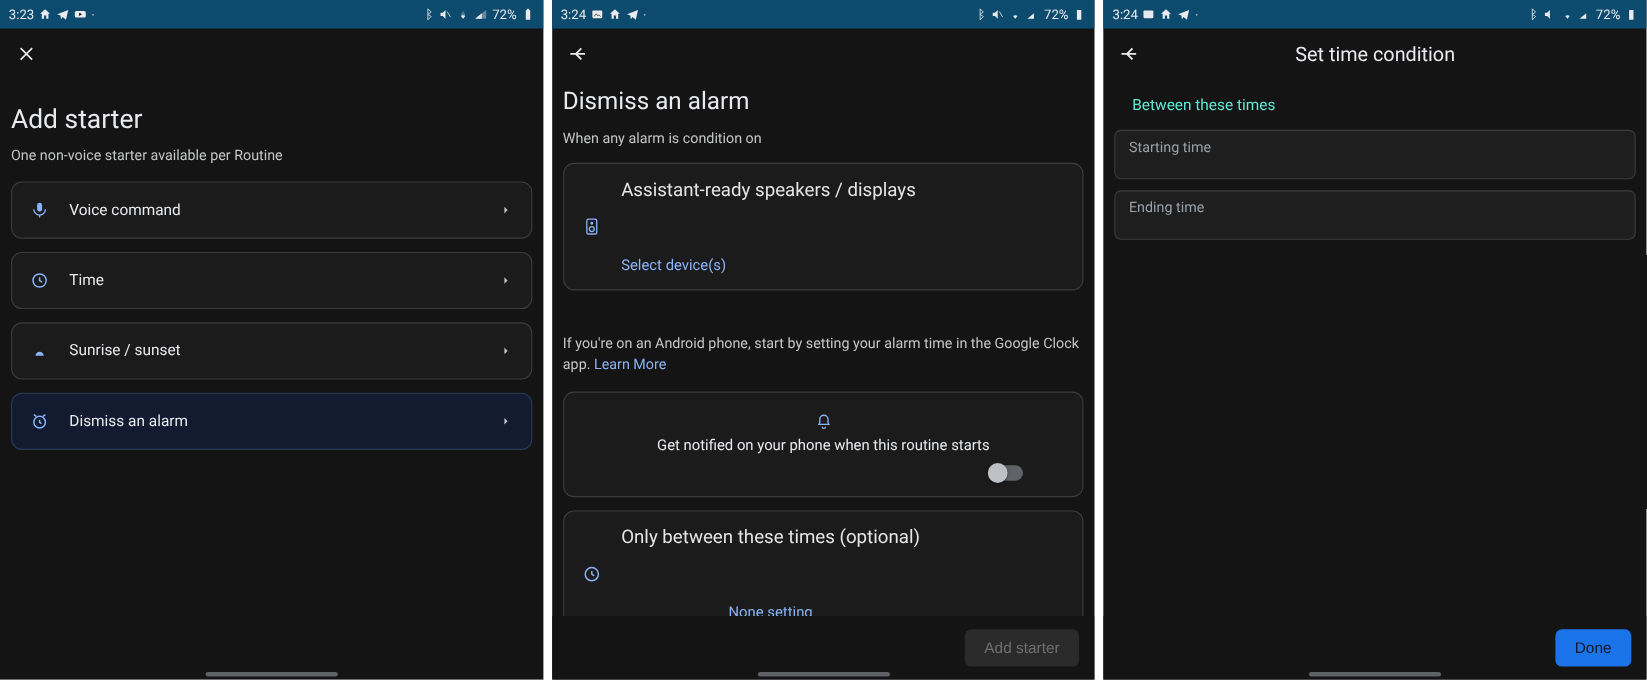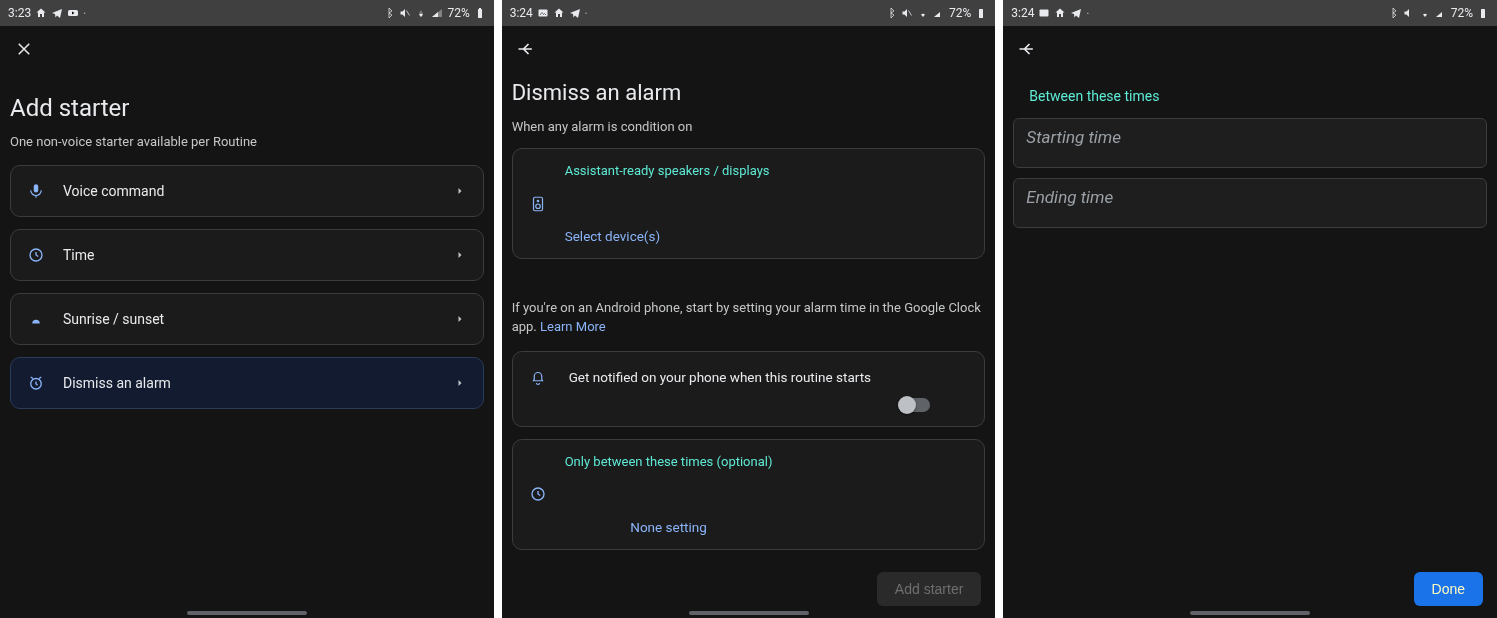--- a/index.html
+++ b/index.html
@@ -17,21 +17,21 @@
     background: #141414;
     color: #e8eaed;
     position: relative;
     overflow: hidden;
     display: flex;
     flex-direction: column;
   }
   
   .status-bar {
     height: 26px;
-    background: #404040;
+    background: #0c4a6e;
     display: flex;
     align-items: center;
     justify-content: space-between;
     padding: 0 8px;
     font-size: 12px;
     color: #e8eaed;
   }
   .status-left, .status-right { display: flex; align-items: center; gap: 4px; }
   .status-left span, .status-right span { display:inline-flex; align-items:center; }
   .s-icon { width:12px; height:12px; }
@@ -101,26 +101,26 @@
     color:#bdc1c6;
   }
   
   .h2-title {
     font-size: 22px;
     font-weight: 400;
     margin: 8px 0 14px 0;
   }
   .sub-line { font-size: 13px; color:#c4c7c5; margin-bottom: 14px;}
   .device-card .dev-texts { display:flex; flex-direction:column; gap:2px;}
-  .dev-label { font-size: 13px; color:#5eead4;}
+  .dev-label { font-size: 17px; color:#e5e5e5;}
   .dev-link { font-size: 13.5px; color:#8ab4f8;margin-top:48px; }
   .info-text { font-size: 13px; color:#c4c7c5; line-height: 1.45; margin: 28px 0 14px 0; }
   .info-text .lm { color:#8ab4f8; cursor:pointer; }
   .notify-card { flex-direction: column; align-items: stretch; gap: 10px; cursor:default;}
-  .notify-row1 { display:flex; align-items:center; gap:20px; }
+  .notify-row1 { display:flex; align-items:center; gap:4px;flex-direction:column; }
   .notify-row1 .ntext { font-size:13.5px; color:#e8eaed; flex:1; }
   .notify-row2 { display:flex; justify-content:flex-end; padding-right:40px;}
   .toggle {
     width: 30px; height: 14px;
     background: #5f6368; border-radius: 10px;
     position: relative; cursor:pointer;
   }
   .toggle .knob {
     width: 18px; height: 18px; border-radius:50%;
     background: #bdc1c6;
@@ -142,37 +142,37 @@
     cursor:pointer;
     border:none;
   }
   .btn-disabled {
     background:#2a2a2a;
     color:#6f6f6f;
     cursor:default;
   }
   .btn-primary {
     background:#1a73e8;
-    color:#fef9c3;
+    color:#0f172a;
   }
   
   .section-label {
     font-size: 14px; color:#5eead4;
     margin: 16px 0 14px 16px;
   }
   .input-field {
     background:#1e1e1e;
     border:1px solid #3c3c3c;
     border-radius:6px;
     padding: 8px 12px 20px 12px;
     margin-bottom: 10px;
     cursor:pointer;
   }
   .input-field .fl {
-    font-size: 17px; color:#9aa0a6;font-style:italic;
+    font-size: 13px; color:#9aa0a6;
   }
   
   .nav-ind {
     position:absolute; bottom:3px; left:50%; transform:translateX(-50%);
     width:120px; height:4px; border-radius:3px; background:#5f6368;
   }
   .fill-rest { flex:1; }
 </style>
 </head>
 <body>
@@ -479,20 +479,21 @@
         </span>
     </div>
   </div>
 
   <div class="app-bar">
     <div class="nav-btn">
       <svg width="20" height="20" viewBox="0 0 24 24" stroke="#e8eaed" stroke-width="2" fill="none">
           <path d="M15 6l-6 6 6 6M3 12h16"></path>
         </svg>
     </div>
+    <div class="title-center">Set time condition</div>
   </div>
 
   <div class="content" style="display:flex;flex-direction:column;">
     <div class="section-label">Between these times</div>
 
     <div class="input-field">
       <div class="fl">Starting time</div>
     </div>
     <div class="input-field">
       <div class="fl">Ending time</div>

